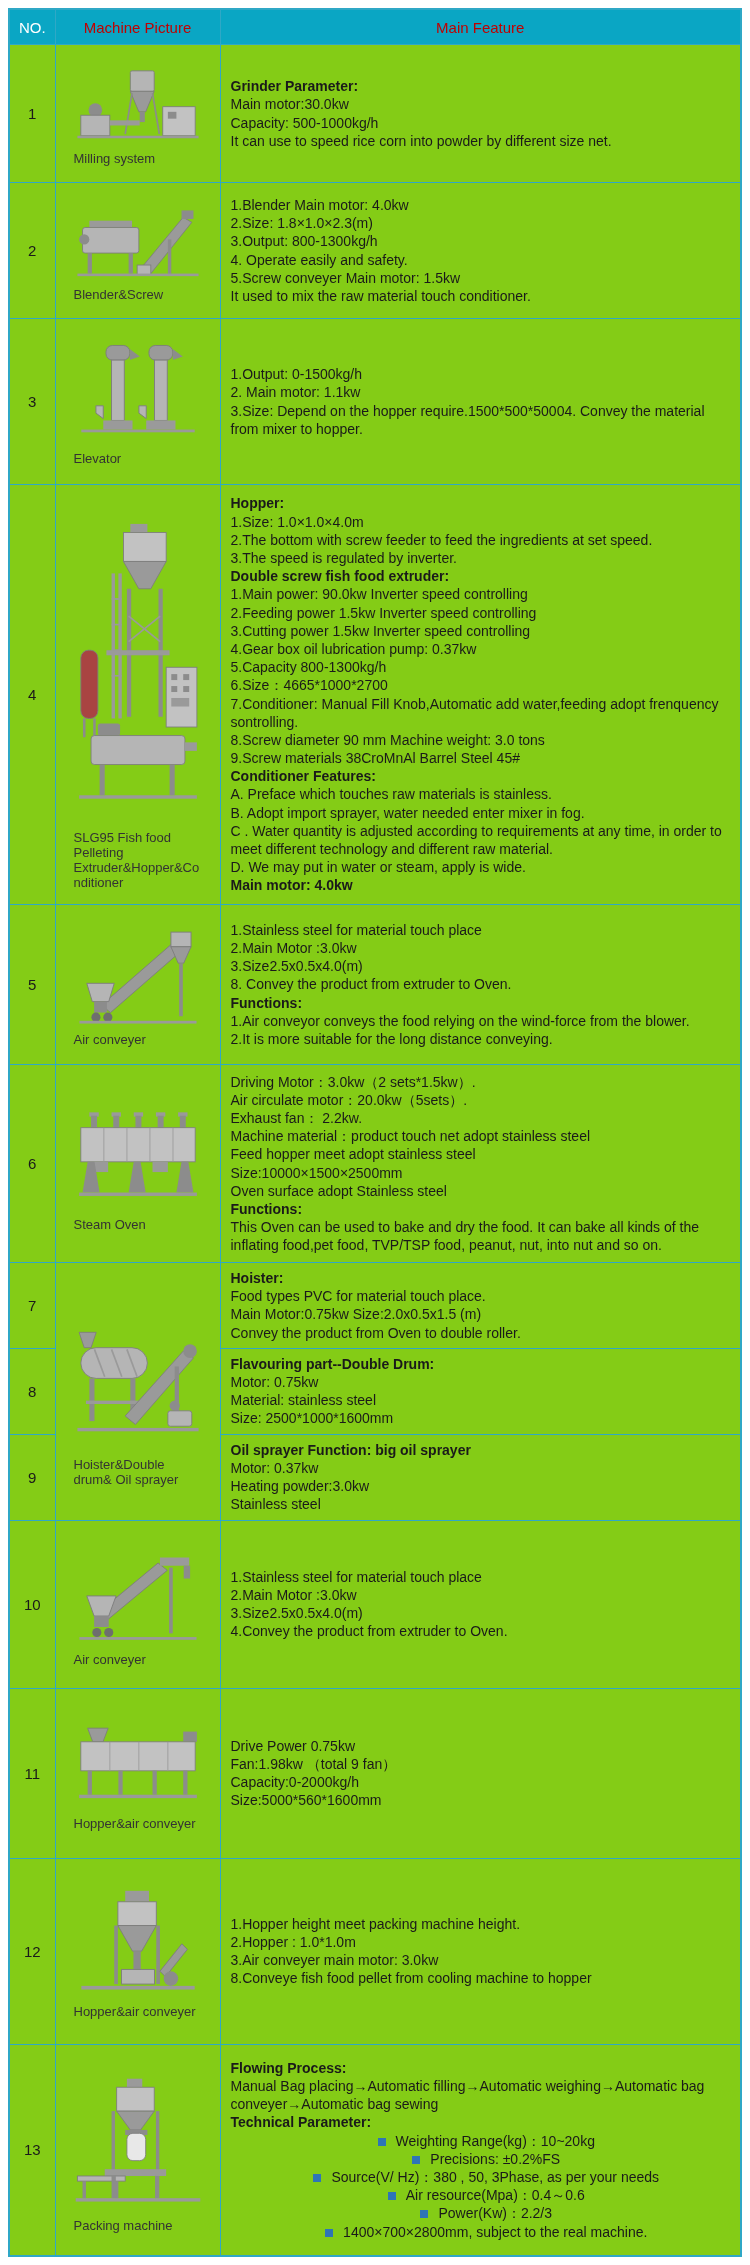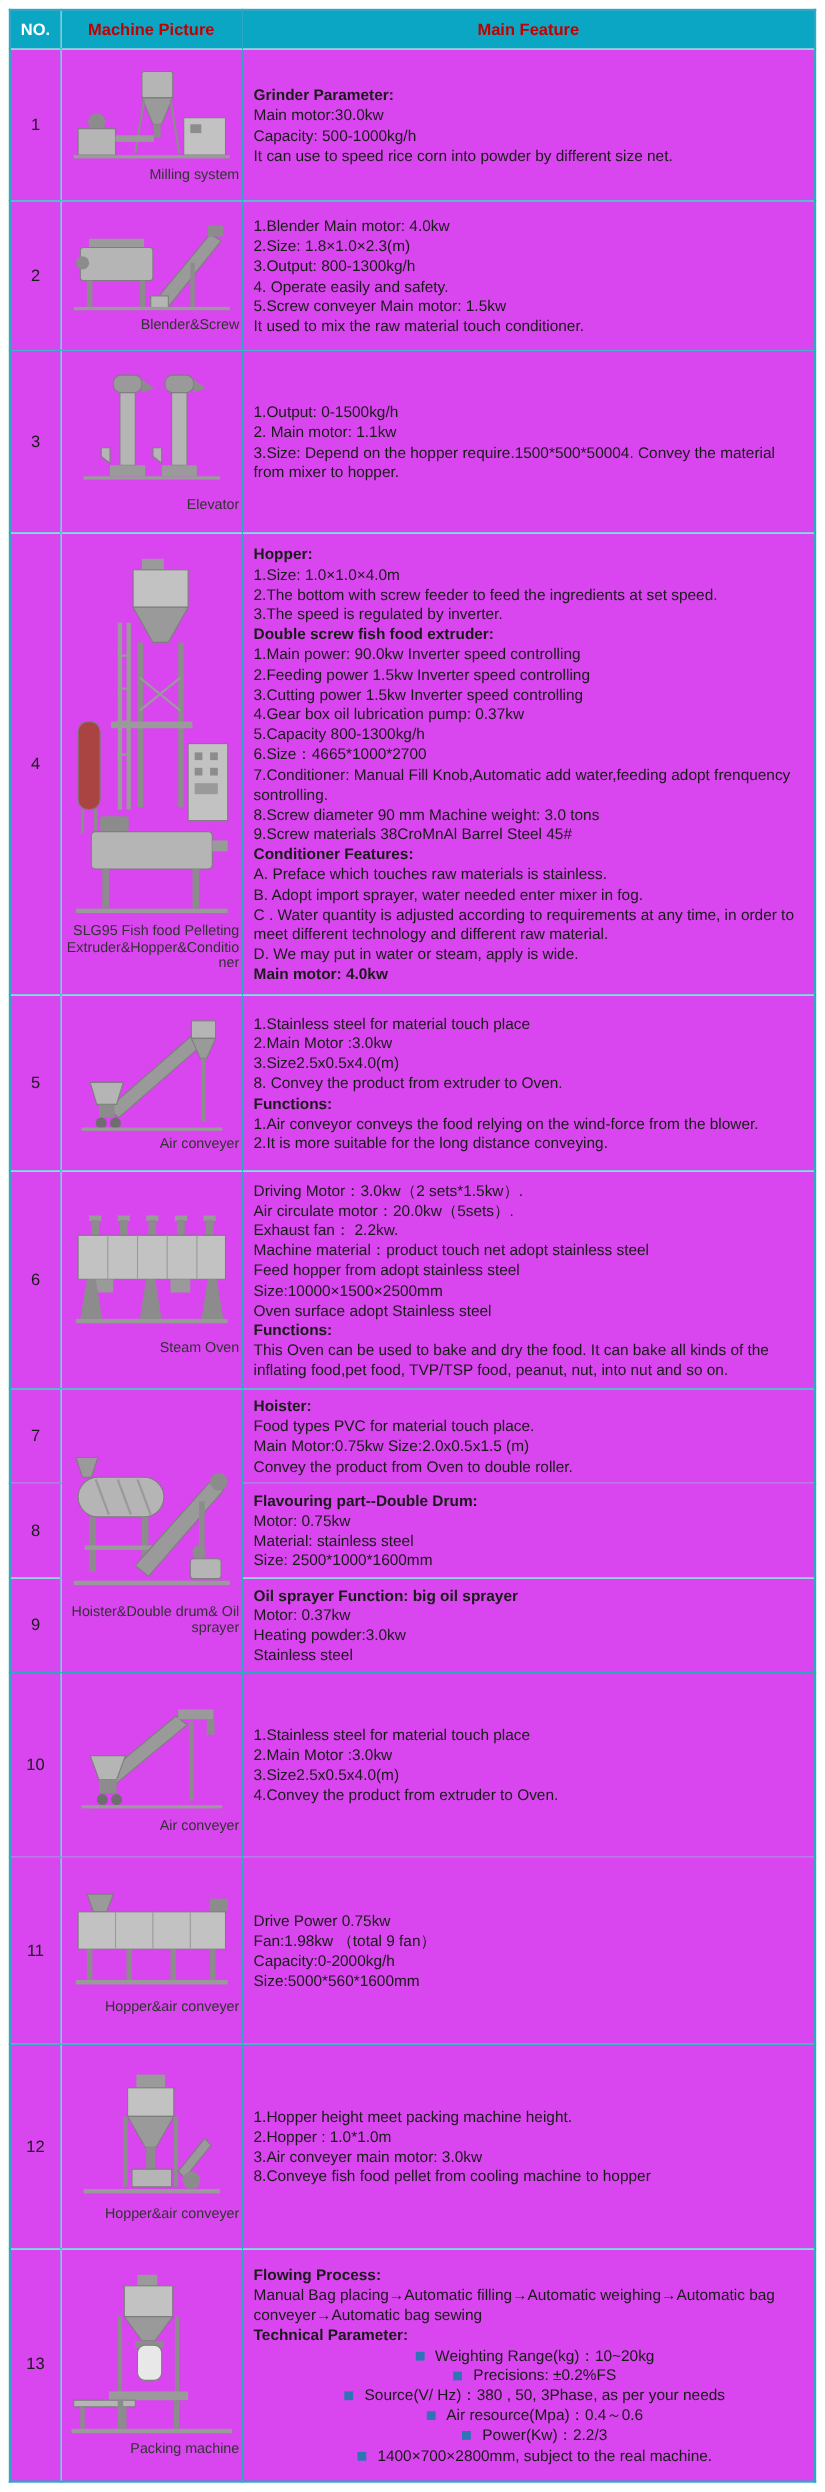--- a/index.html
+++ b/index.html
@@ -1,24 +1,24 @@
 <!DOCTYPE html>
 <html style="--border: #2fa8c6; --headerbg: #0aa6c4; --headerno: #ffffff; --headertext: #c00000; --bullet: #2e75b6; --text: #1a1a1a;"><head>
 <meta charset="utf-8">
 <style>
   html,body{margin:0;padding:0;background:#ffffff;}
   body{width:750px;font-family:"Liberation Sans", sans-serif;color:#1a1a1a;}
   .page{padding:8px;}
   table{width:100%;border-collapse:collapse;table-layout:fixed;border:2px solid var(--border);}
-  td,th{border:1px solid var(--border);background:#d946ef;overflow:hidden;}
-  th{background:var(--headerbg);font-size:15px;font-weight:bold;height:30px;padding:2px;}
+  td,th{border:1px solid var(--border);background:#84cc16;overflow:hidden;}
+  th{background:var(--headerbg);font-size:15px;font-weight:normal;height:30px;padding:2px;}
   .th-no{color:var(--headerno);}
   .th-red{color:var(--headertext);}
   td.no{width:46px;text-align:center;vertical-align:middle;font-size:15px;}
-  td.pic{width:165px;text-align:right;vertical-align:middle;padding:4px 2px;margin-top:44px;}
+  td.pic{width:165px;text-align:left;vertical-align:middle;padding:4px 18px;margin-top:44px;}
   td.feat{vertical-align:middle;padding:6px 10px;font-size:14px;line-height:1.3;}
   .cap{font-size:13px;color:#333;margin-top:3px;line-height:1.15;overflow-wrap:anywhere;}
   .fline{margin:0;}
   .fline.bold{font-weight:bold;}
   .fline.bullet{padding-left:12px;text-align:center;}
   .sq{display:inline-block;width:8px;height:8px;background:var(--bullet);margin-right:10px;}
   .imgwrap{display:flex;justify-content:center;align-items:center;}
   .hh{height:30px}.h1{height:138px}.h2{height:136px}.h3{height:166px}.h4{height:420px}
   .h5{height:160px}.h6{height:198px}.h7{height:82px}.h8{height:82px}.h9{height:86px}
   .h10{height:168px}.h11{height:170px}.h12{height:186px}.h13{height:212px}
@@ -246,21 +246,21 @@
             <rect x="6" y="104" width="138" height="4" fill="#9a9a9a"></rect>
           </svg>
         </div>
         <div class="cap">Steam Oven</div>
       </td>
       <td class="feat">
             <div class="fline">Driving Motor：3.0kw（2 sets*1.5kw）.</div>
             <div class="fline">Air circulate motor：20.0kw（5sets）.</div>
             <div class="fline">Exhaust fan： 2.2kw.</div>
             <div class="fline">Machine material：product touch net adopt stainless steel</div>
-            <div class="fline">Feed hopper from adopt stainless steel</div>
+            <div class="fline">Feed hopper meet adopt stainless steel</div>
             <div class="fline">Size:10000×1500×2500mm</div>
             <div class="fline">Oven surface adopt Stainless steel</div>
             <div class="fline bold">Functions:</div>
             <div class="fline">This Oven can be used to bake and dry the food. It can bake all kinds of the inflating food,pet food, TVP/TSP food, peanut, nut, into nut and so on.</div>
           </td>
     </tr>
 
     <tr class="h7">
       <td class="no">7</td>
       <td class="pic" rowspan="3">

